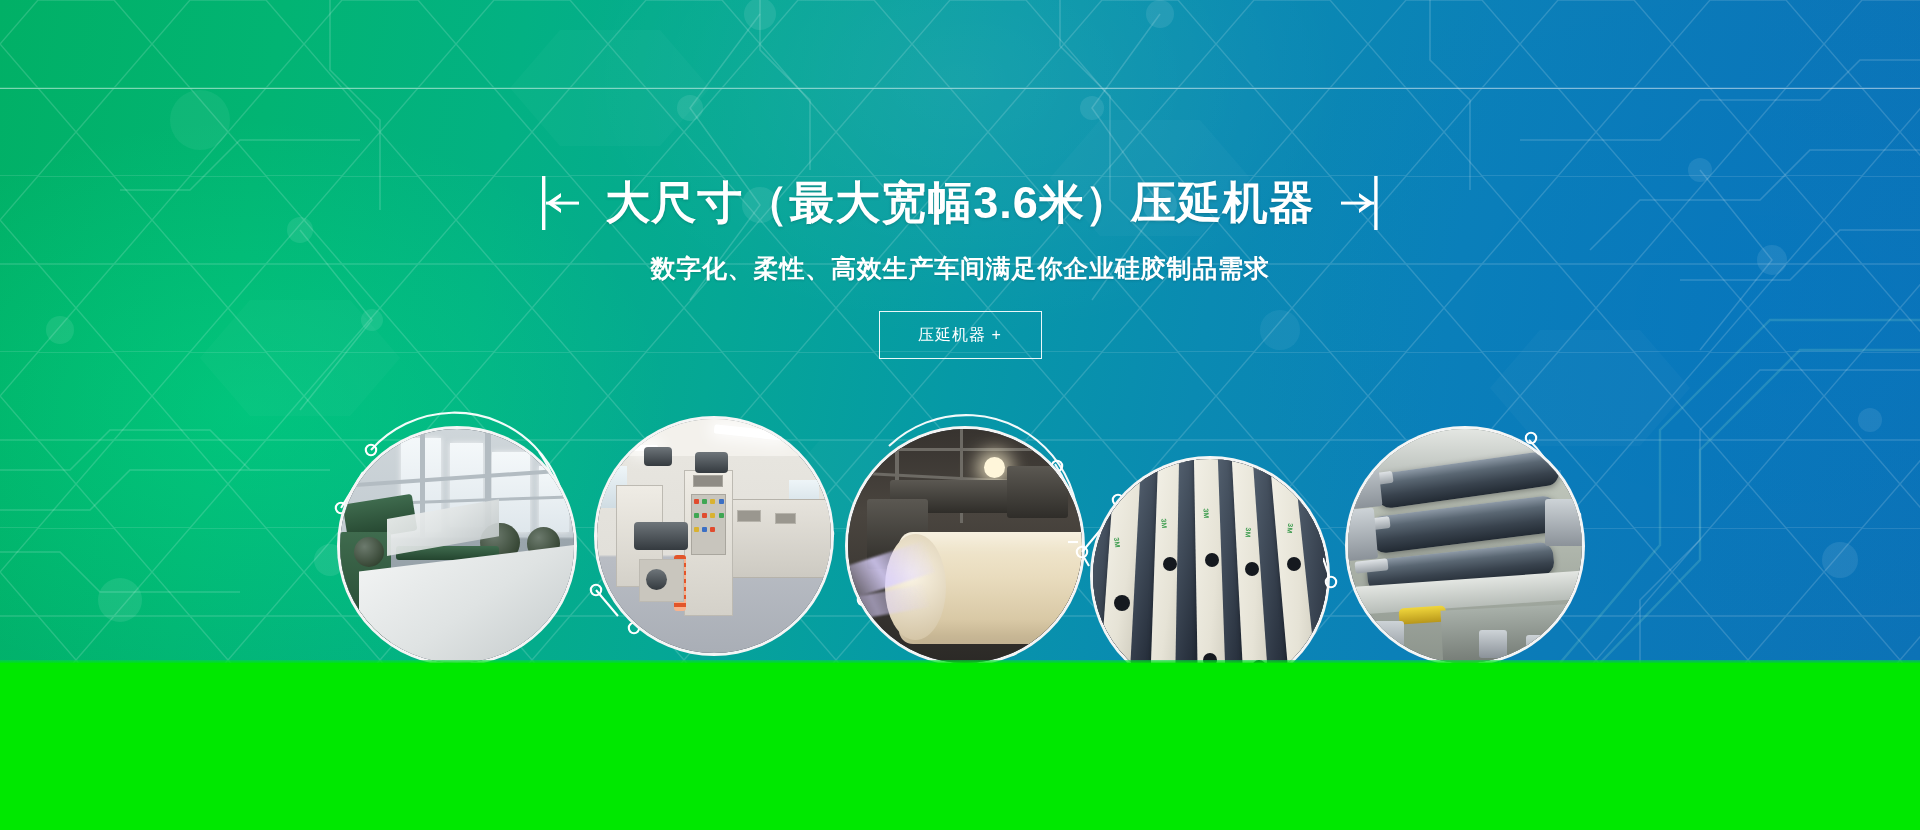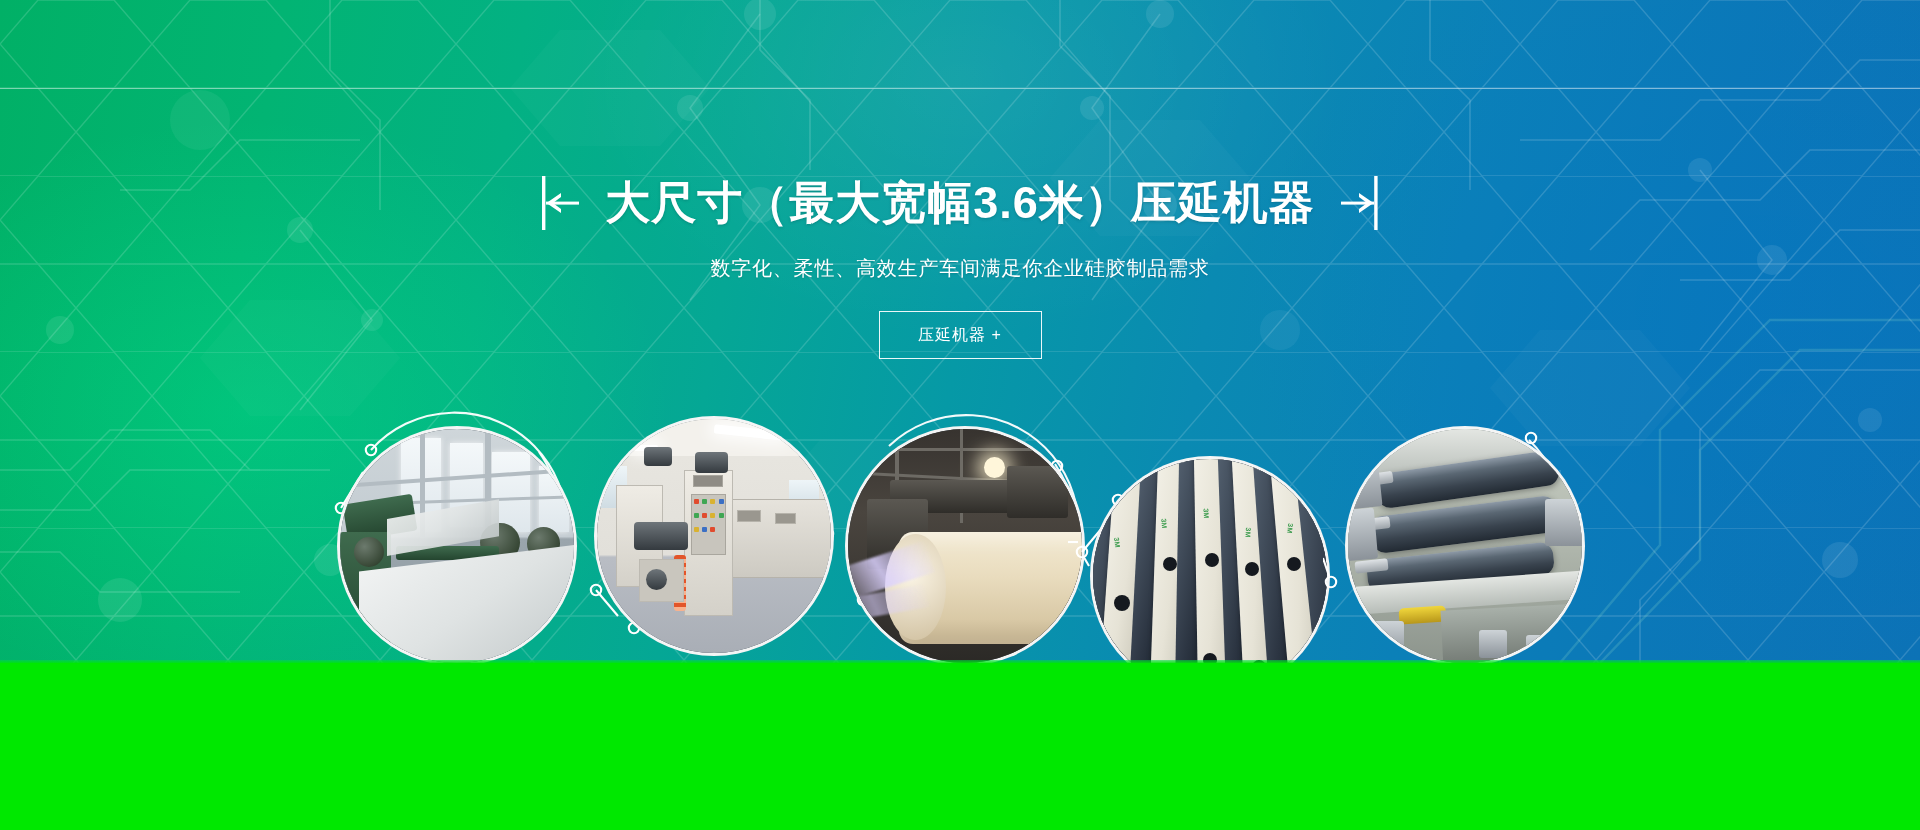--- a/index.html
+++ b/index.html
@@ -65,22 +65,22 @@
     font-size:45px;
     font-weight:bold;
     letter-spacing:1px;
     line-height:60px;
     white-space:nowrap;
     text-shadow:0 1px 3px rgba(0,60,70,.28);
   }
   .subhead {
     margin-top:15px;
     color:#ffffff;
-    font-size:20px;
-    font-weight:normal;
+    font-size:25px;
+    font-weight:bold;
     letter-spacing:.8px;
     line-height:30px;
     white-space:nowrap;
     text-shadow:0 1px 2px rgba(0,60,70,.22);
   }
   .cta-wrap { margin-top:28px; display:flex; justify-content:center; }
   .cta-btn {
     width:163px; height:48px;
     border:1px solid rgba(255,255,255,.92);
     background:transparent;

